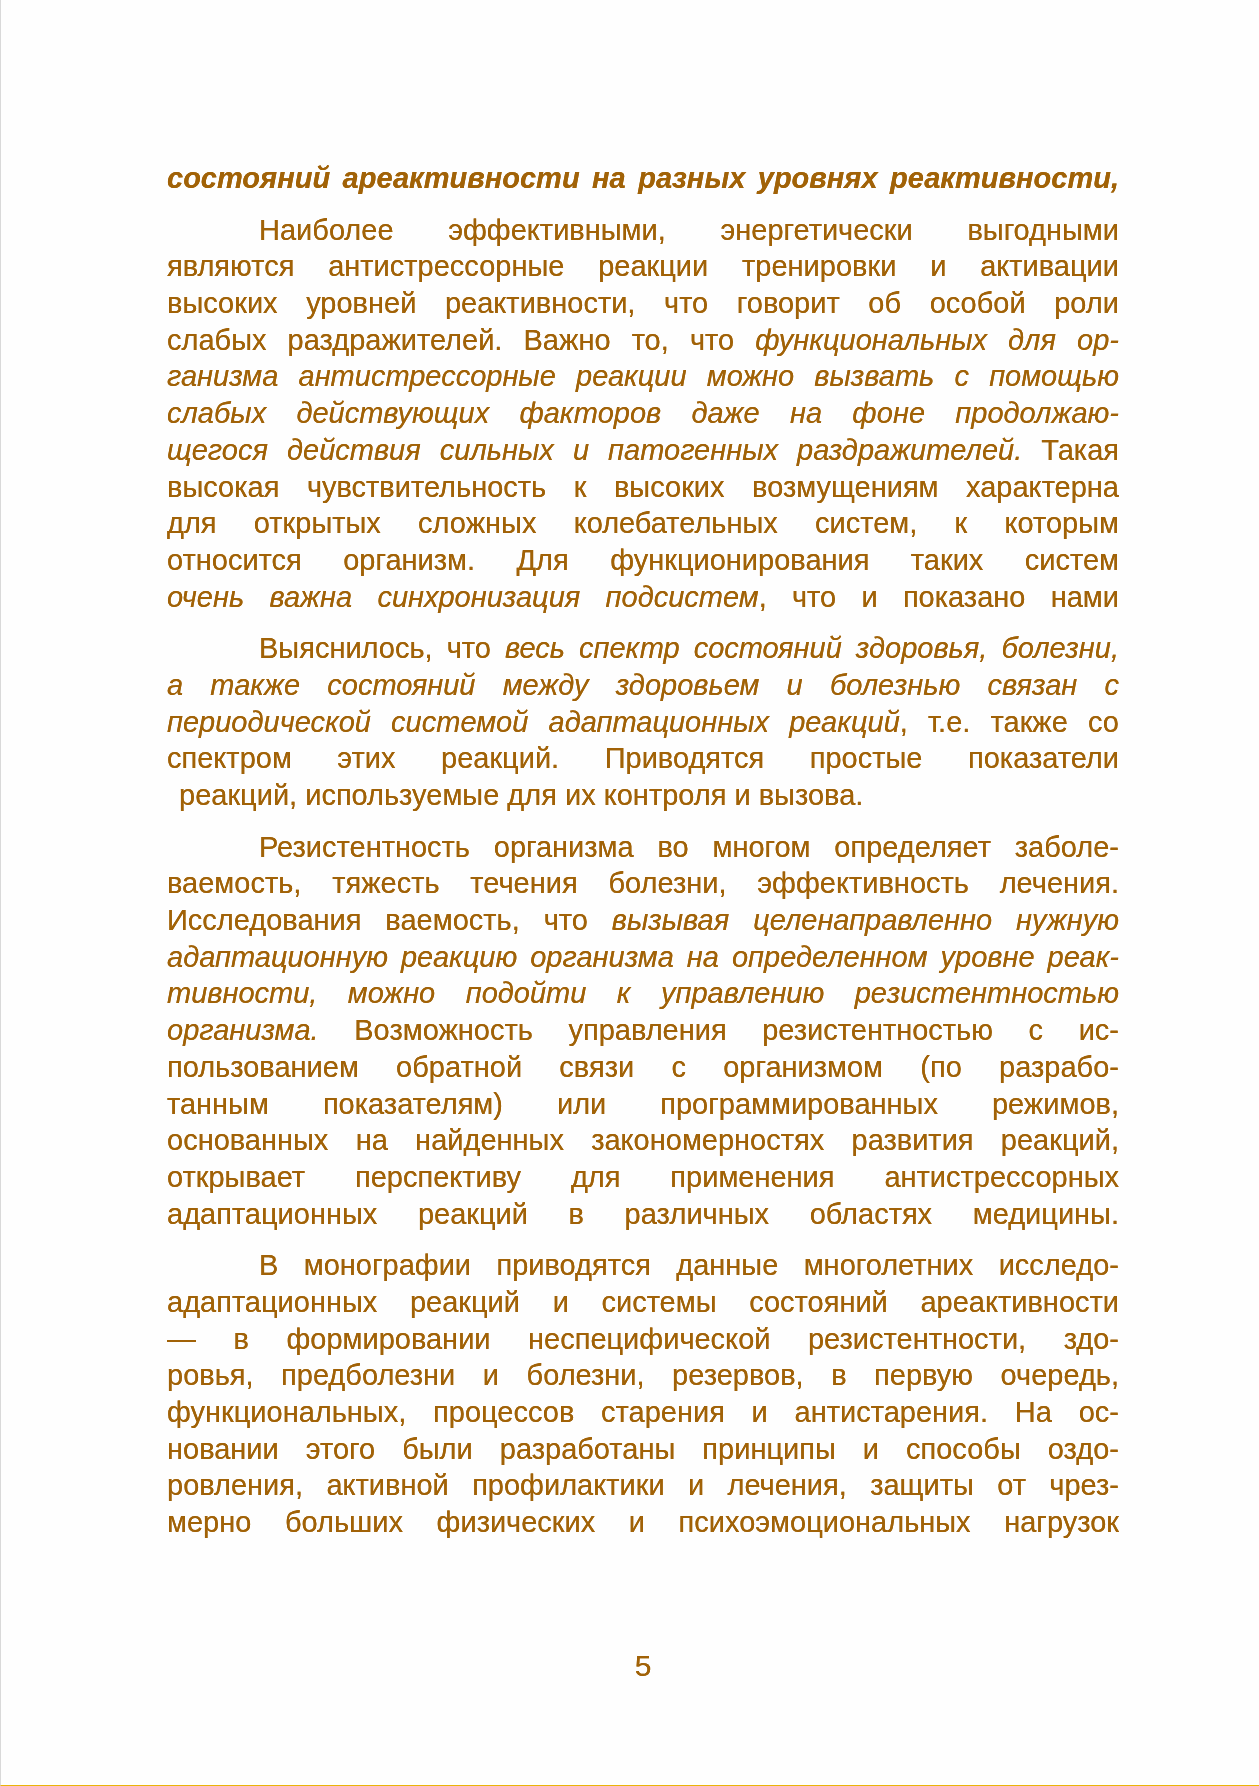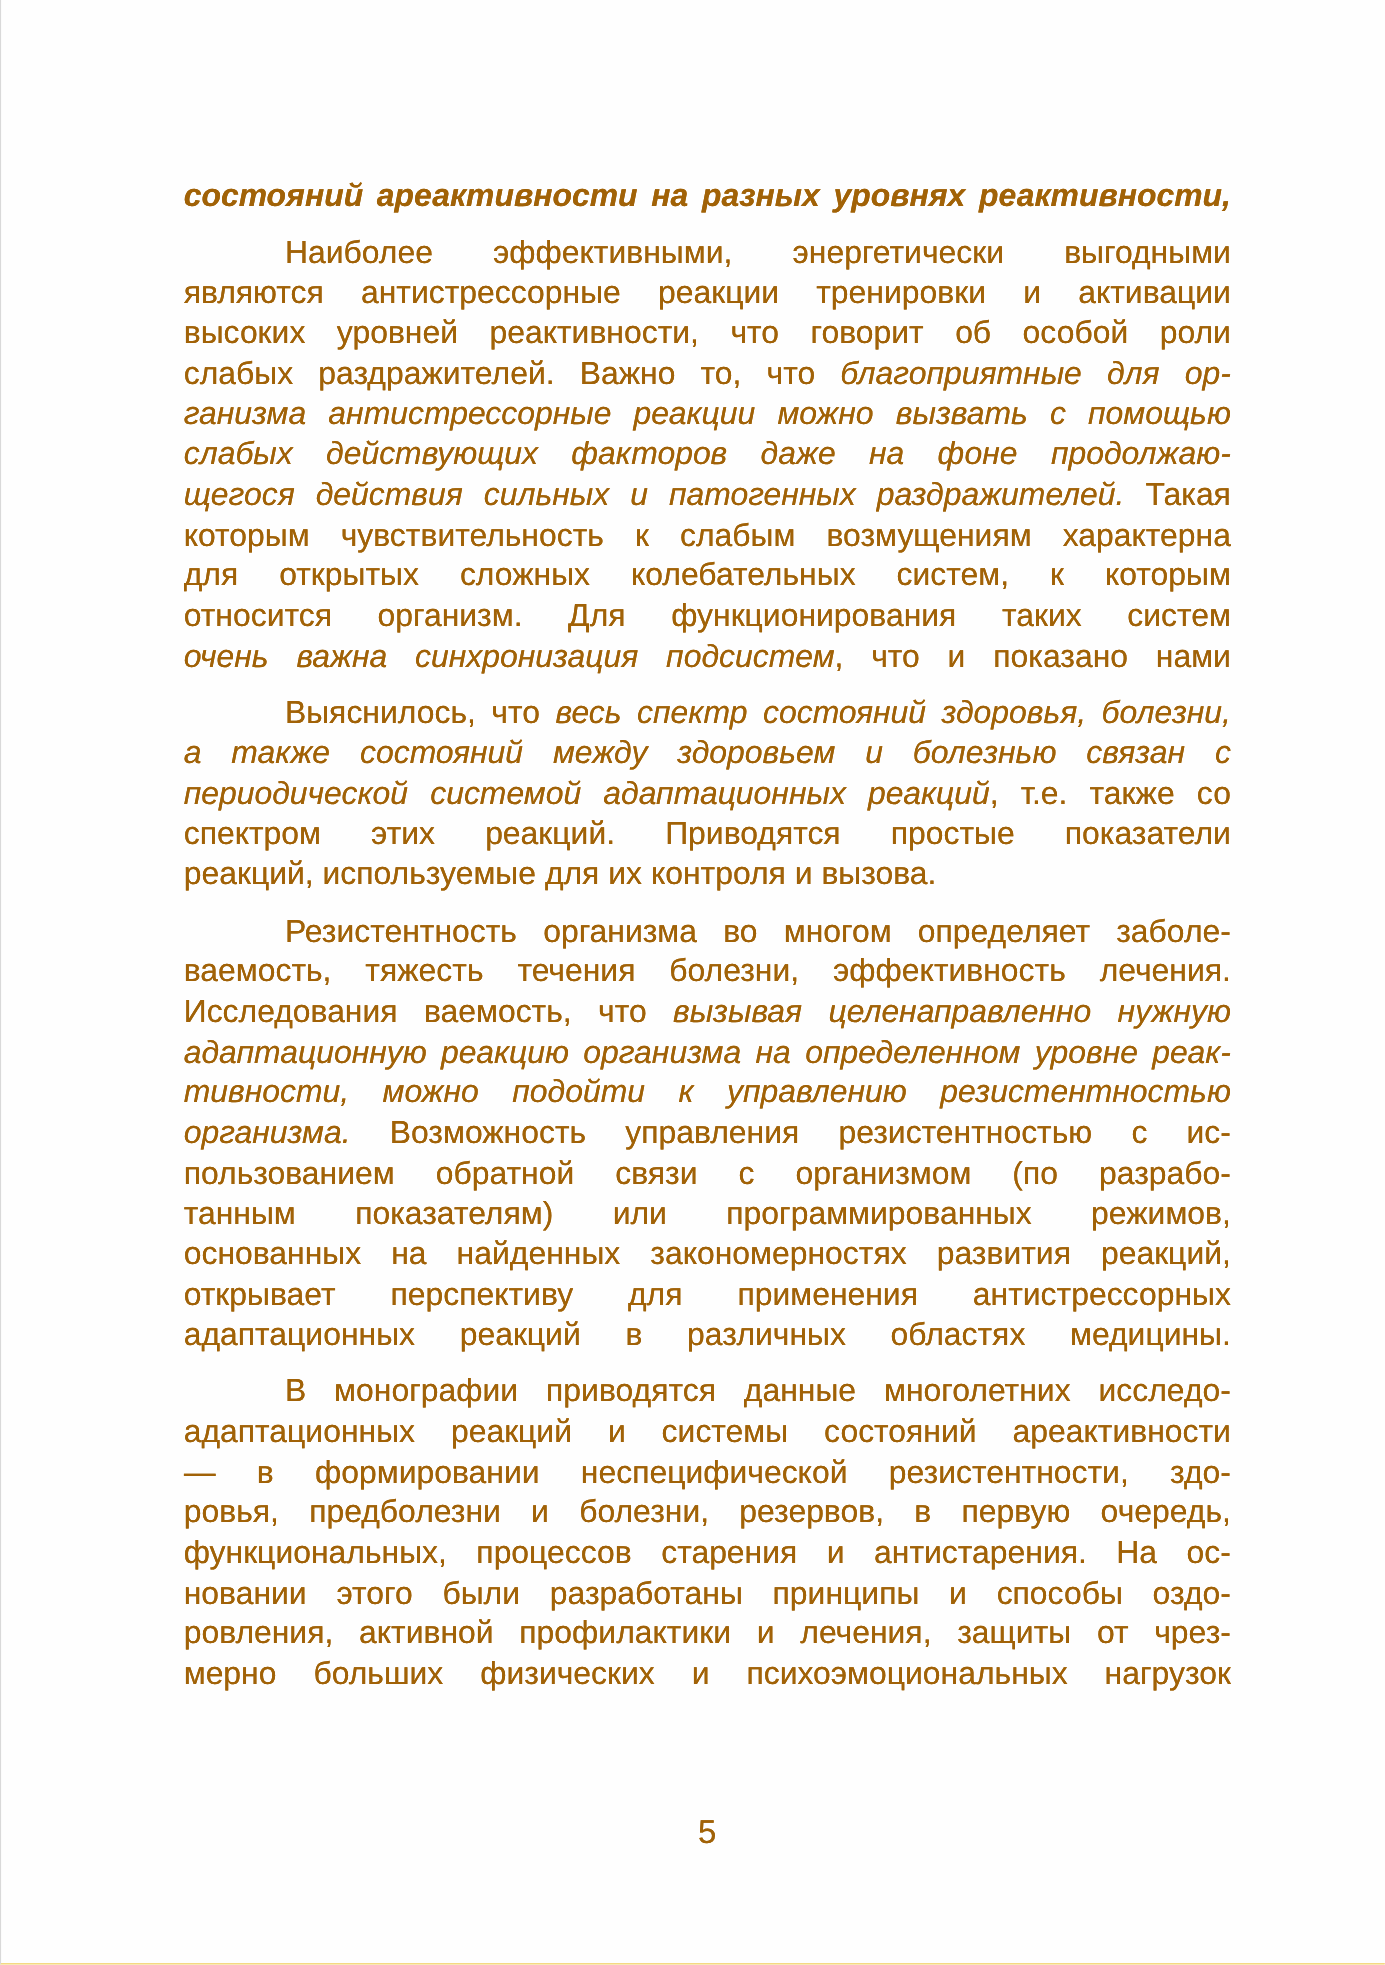--- a/index.html
+++ b/index.html
@@ -34,20 +34,21 @@
     white-space: normal;
     overflow: hidden;
     text-shadow: 0 0 0.5px currentColor;
   }
   .line.indent {
     text-indent: 92px;
     margin-top: 15px;
   }
   .line.no-stretch {
     text-align-last: left;
+    margin-left: 12px;
   }
   .line span.normal      { font-style: normal;  font-weight: 400; }
   .line span.italic      { font-style: italic;  font-weight: 400; }
   .line span.bold-italic { font-style: italic;  font-weight: 700; }
   .page-number {
     position: absolute;
     left: 166px;
     top: 1648px;
     width: 952px;
     text-align: center;
@@ -59,25 +60,25 @@
 </style>
 </head>
 <body>
 
 <div class="page">
   <div class="text-block">
       <div class="line"><span class="bold-italic">состояний ареактивности на разных уровнях реактивности,</span></div>
       <div class="line indent"><span class="normal">Наиболее эффективными, энергетически выгодными</span></div>
       <div class="line"><span class="normal">являются антистрессорные реакции тренировки и активации</span></div>
       <div class="line"><span class="normal">высоких уровней реактивности, что говорит об особой роли</span></div>
-      <div class="line"><span class="normal">слабых раздражителей. Важно то, что </span><span class="italic">благоприятные для ор-</span></div>
+      <div class="line"><span class="normal">слабых раздражителей. Важно то, что </span><span class="italic">функциональных для ор-</span></div>
       <div class="line"><span class="italic">ганизма антистрессорные реакции можно вызвать с помощью</span></div>
       <div class="line"><span class="italic">слабых действующих факторов даже на фоне продолжаю-</span></div>
       <div class="line"><span class="italic">щегося действия сильных и патогенных раздражителей.</span><span class="normal"> Такая</span></div>
-      <div class="line"><span class="normal">которым чувствительность к слабым возмущениям характерна</span></div>
+      <div class="line"><span class="normal">высокая чувствительность к высоких возмущениям характерна</span></div>
       <div class="line"><span class="normal">для открытых сложных колебательных систем, к которым</span></div>
       <div class="line"><span class="normal">относится организм. Для функционирования таких систем</span></div>
       <div class="line"><span class="italic">очень важна синхронизация подсистем</span><span class="normal">, что и показано нами</span></div>
       <div class="line indent"><span class="normal">Выяснилось, что </span><span class="italic">весь спектр состояний здоровья, болезни,</span></div>
       <div class="line"><span class="italic">а также состояний между здоровьем и болезнью связан с</span></div>
       <div class="line"><span class="italic">периодической системой адаптационных реакций</span><span class="normal">, т.е. также со</span></div>
       <div class="line"><span class="normal">спектром этих реакций. Приводятся простые показатели</span></div>
       <div class="line no-stretch"><span class="normal">реакций, используемые для их контроля и вызова.</span></div>
       <div class="line indent"><span class="normal">Резистентность организма во многом определяет заболе-</span></div>
       <div class="line"><span class="normal">ваемость, тяжесть течения болезни, эффективность лечения.</span></div>

